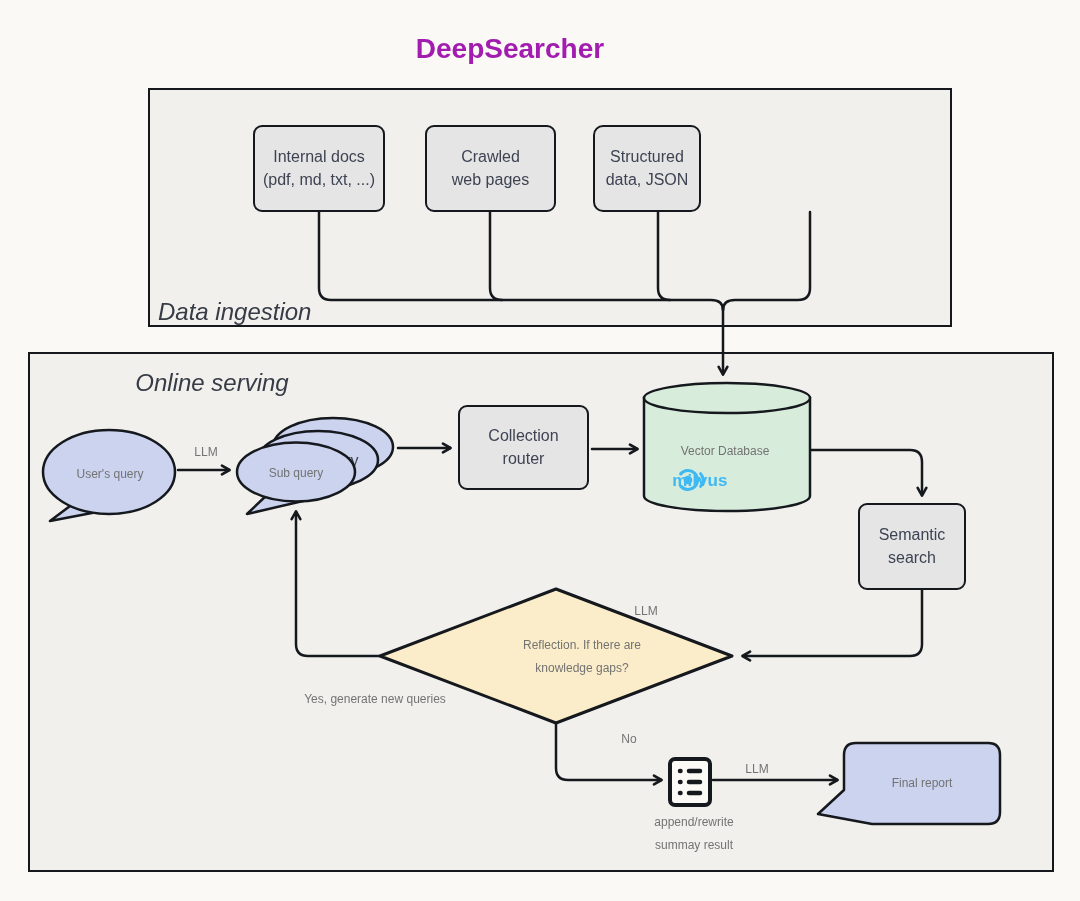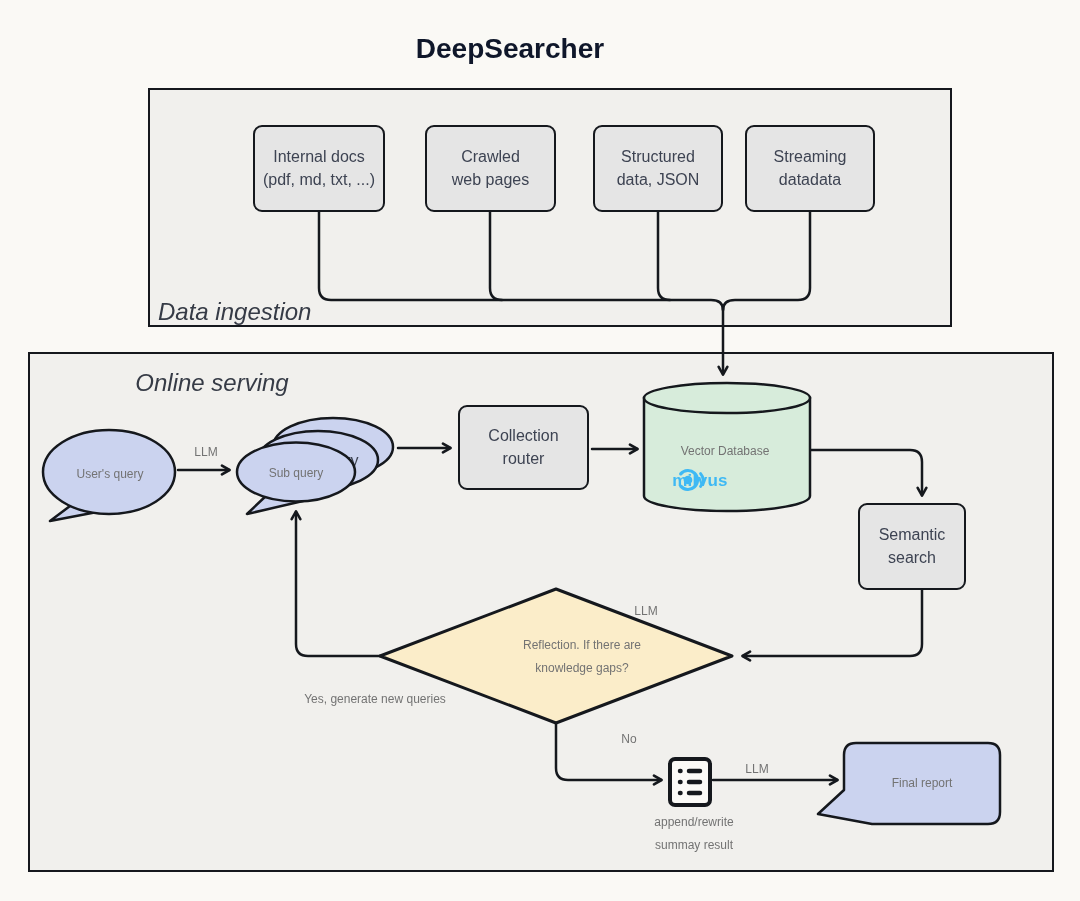--- a/index.html
+++ b/index.html
@@ -15,21 +15,21 @@
 
   
   .panel   { position: absolute; z-index: 1; background: #f1f0ed; border: 2.5px solid #15181d; box-sizing: border-box; }
   .node    { position: absolute; z-index: 2; background: #e5e5e5; border: 2.5px solid #15181d; border-radius: 9px;
              box-sizing: border-box; display: flex; align-items: center; justify-content: center; }
   .node span { display: block; text-align: center; font-size: 16px; line-height: 1.42; color: #3d4352; white-space: pre-line; }
   svg.layer { position: absolute; left: 0; top: 0; z-index: 3; pointer-events: none; }
   .lbl     { position: absolute; z-index: 4; font-size: 12px; color: #737373; white-space: pre-line; }
   .lbl.center { transform: translate(-50%, -50%); text-align: center; }
 
-  .title { position: absolute; z-index: 4; font-size: 28px; font-weight: bold; color: #0f172a; transform: translateX(-50%); }
+  .title { position: absolute; z-index: 4; font-size: 28px; font-weight: bold; color: #a21caf; transform: translateX(-50%); }
   .panel-label { position: absolute; z-index: 4; font-style: italic; font-size: 24px; color: #363b46; }
   .milvus-text { font-weight: bold; font-size: 17px; color: #3fb9f4; letter-spacing: 0.3px; }
   .line2 { line-height: 23px; }
 </style>
 </head>
 <body>
 
 <div class="canvas">
 
   <div class="title" style="left:510px; top:33px;">DeepSearcher</div>
@@ -40,27 +40,23 @@
   <div class="panel-label" style="left:212px; top:369px; transform:translateX(-50%);">Online serving</div>
 
   <div class="node" style="left:253px; top:125px; width:132px; height:87px;">
     <span>Internal docs
 (pdf, md, txt, ...)</span>
   </div>
   <div class="node" style="left:425px; top:125px; width:131px; height:87px;">
     <span>Crawled
 web pages</span>
   </div>
-  <div class="node" style="left:593px; top:125px; width:130px; height:87px;">
+  <div class="node" style="left:593px; top:125px; width:108px; height:87px;border-radius:10px;">
     <span>Structured
 data, JSON</span>
-  </div>
-  <div class="node" style="left:745px; top:125px; width:130px; height:87px;">
-    <span>Streaming
-datadata</span>
   </div>
 
   <div class="node" style="left:458px; top:405px; width:131px; height:85px;">
     <span>Collection
 router</span>
   </div>
   <div class="node" style="left:858px; top:503px; width:108px; height:87px;">
     <span>Semantic search</span>
   </div>
 

